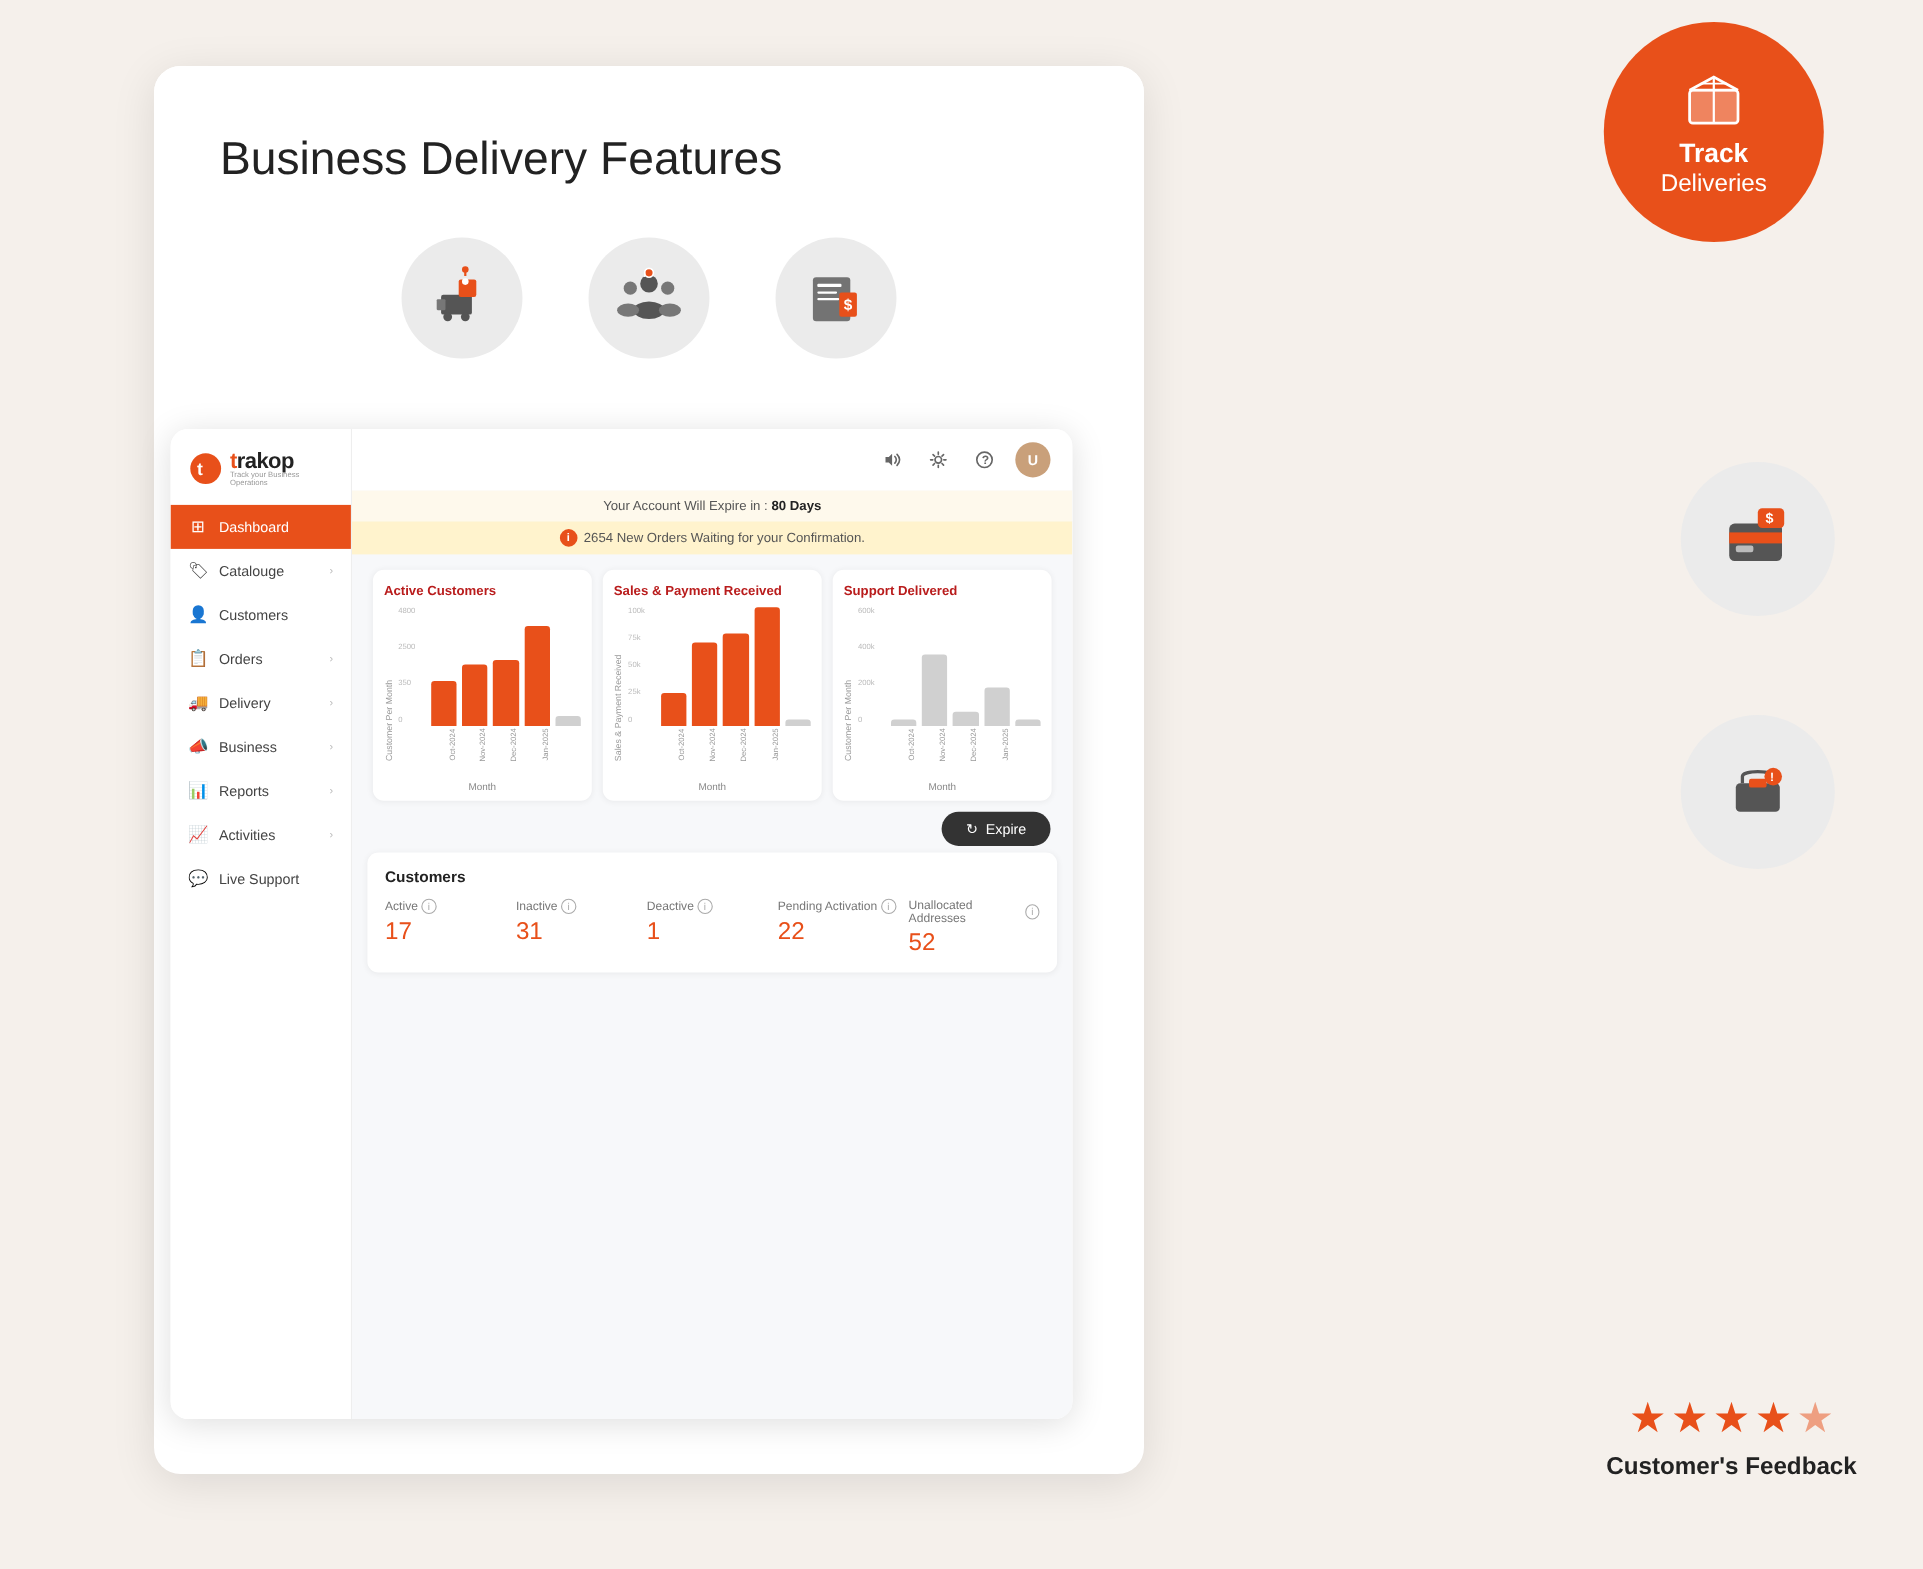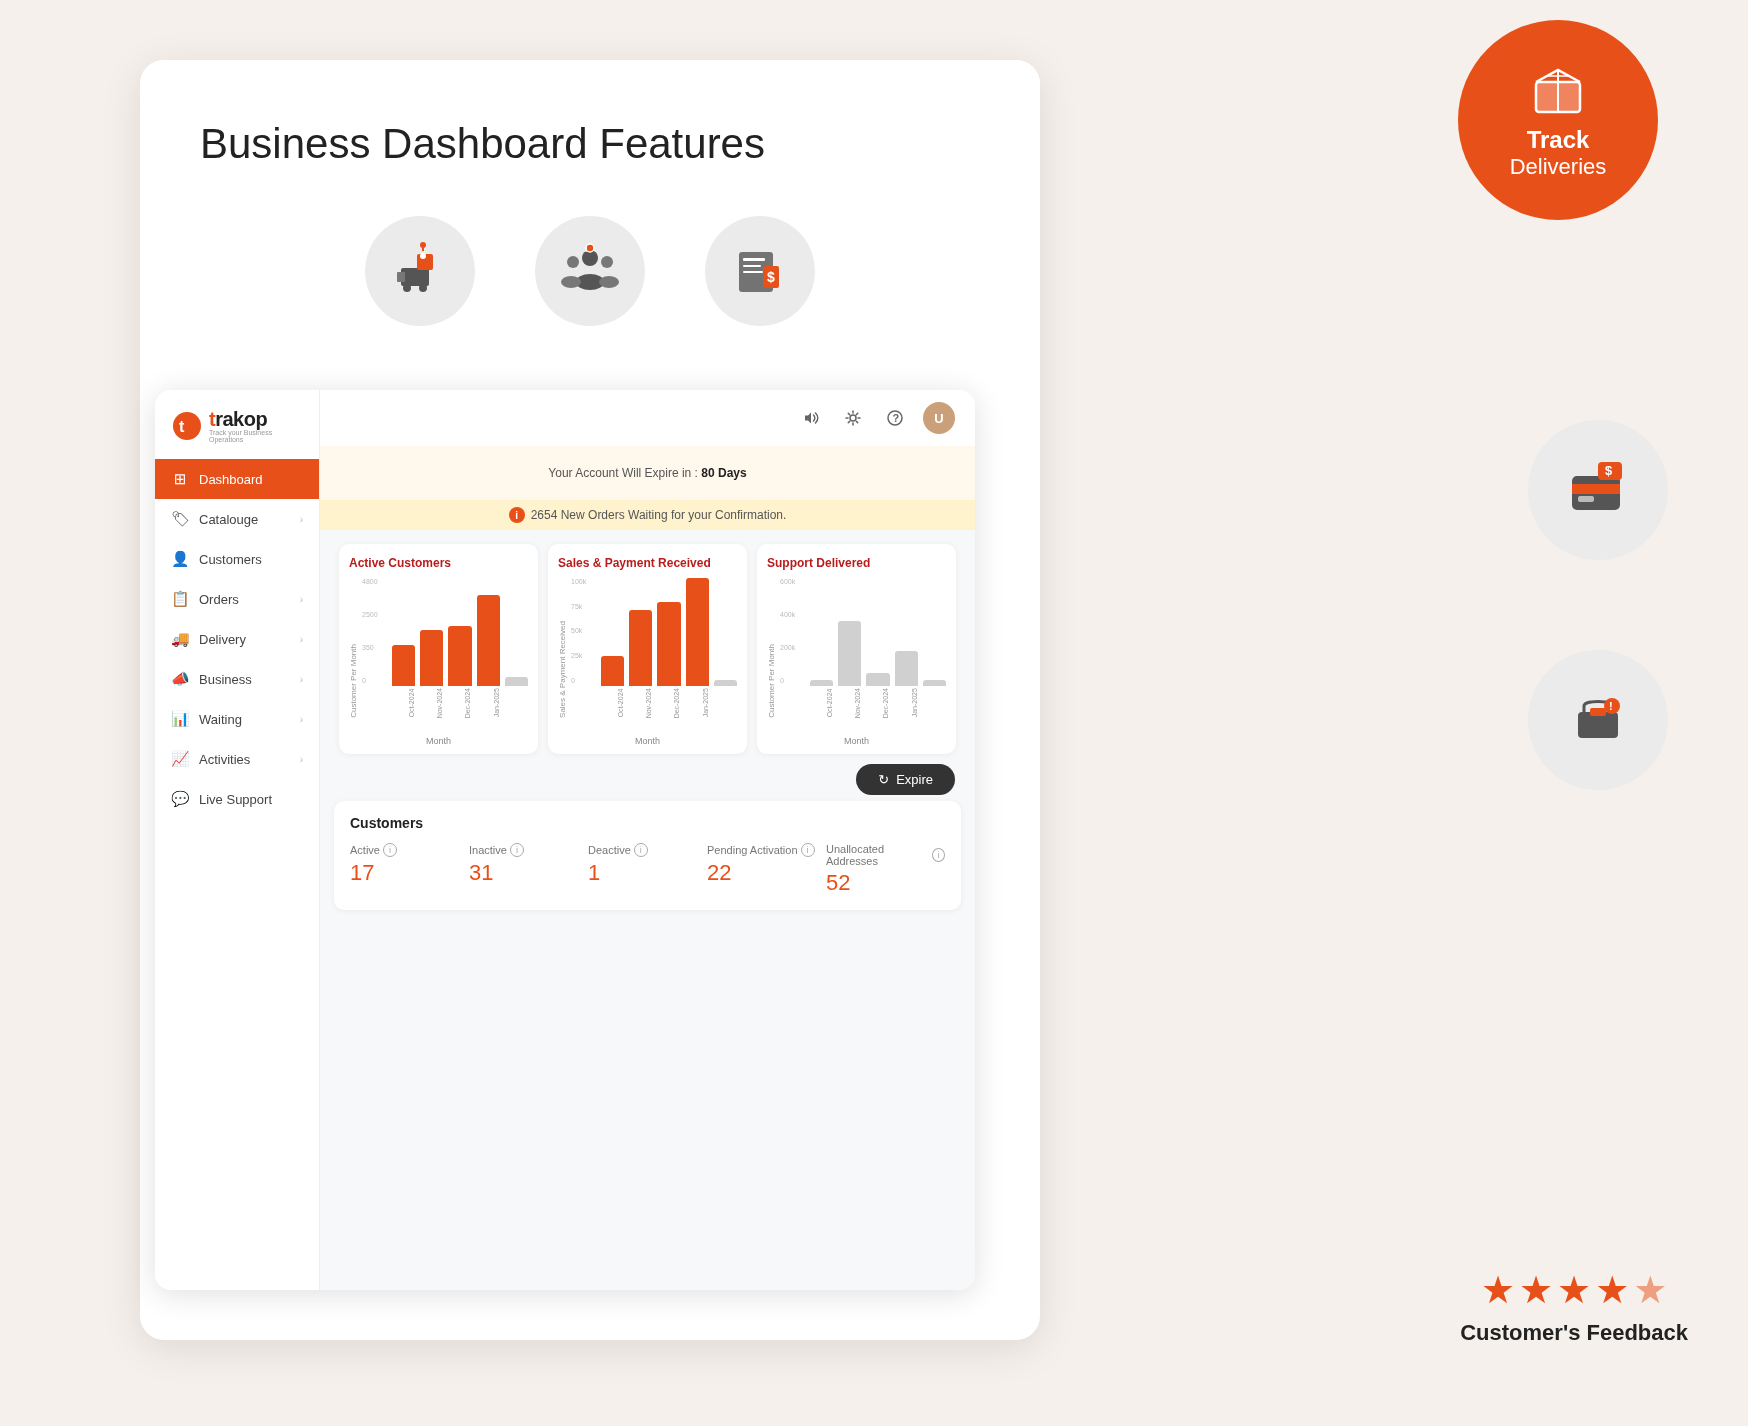--- a/index.html
+++ b/index.html
@@ -171,21 +171,21 @@
       justify-content: center;
       color: #fff;
       font-size: 13px;
       font-weight: 600;
     }
 
     
     .alert-expire {
       background: #fef9ec;
       text-align: center;
-      padding: 20px;
+      padding: 7px;
       font-size: 12px;
       color: #555;
     }
     .alert-expire strong { color: #222; }
     .alert-orders {
       background: #fff3cd;
       display: flex;
       align-items: center;
       justify-content: center;
       gap: 6px;
@@ -421,21 +421,21 @@
       <line x1="8" y1="22" x2="52" y2="22" stroke="white" stroke-width="2"></line>
       <line x1="18" y1="16" x2="42" y2="16" stroke="white" stroke-width="1.5"></line>
     </svg>
   </div>
   <span class="track-text-bold">Track</span>
   <span class="track-text-normal">Deliveries</span>
 </div>
 
 <div class="main-card">
   <div class="hero-section">
-    <h1 class="hero-title">Business Dashboard Features</h1>
+    <h1 class="hero-title">Business Delivery Features</h1>
     <div class="hero-icons">
       <div class="hero-icon-circle">
         <svg width="62" height="62" viewBox="0 0 62 62" fill="none">
           <rect x="12" y="28" width="28" height="18" rx="2" fill="#555"></rect>
           <rect x="8" y="32" width="8" height="10" rx="1" fill="#777"></rect>
           <circle cx="18" cy="48" r="4" fill="#555"></circle>
           <circle cx="34" cy="48" r="4" fill="#555"></circle>
           <rect x="28" y="14" width="16" height="16" rx="2" fill="#e8501a"></rect>
           <circle cx="34" cy="16" r="3" fill="white"></circle>
           <line x1="34" y1="11" x2="34" y2="6" stroke="#e8501a" stroke-width="2"></line>
@@ -516,21 +516,21 @@
       </div>
 
       <div class="nav-item">
         <span class="nav-icon">📣</span>
         <span>Business</span>
         <span class="nav-arrow">›</span>
       </div>
 
       <div class="nav-item">
         <span class="nav-icon">📊</span>
-        <span>Waiting</span>
+        <span>Reports</span>
         <span class="nav-arrow">›</span>
       </div>
 
       <div class="nav-item">
         <span class="nav-icon">📈</span>
         <span>Activities</span>
         <span class="nav-arrow">›</span>
       </div>
 
       <div class="nav-item">

